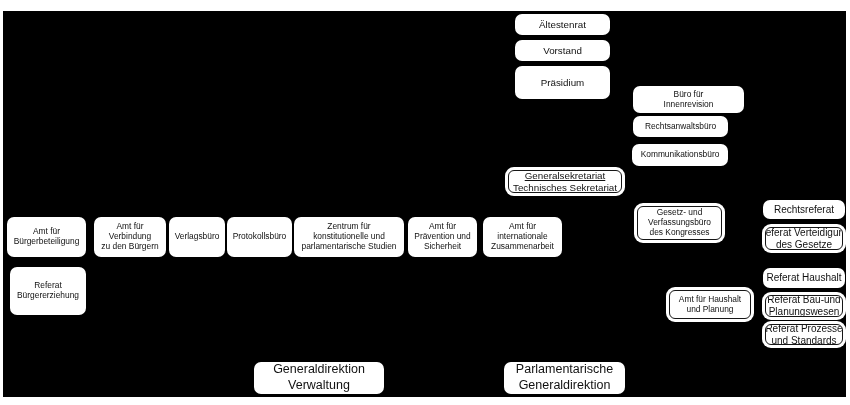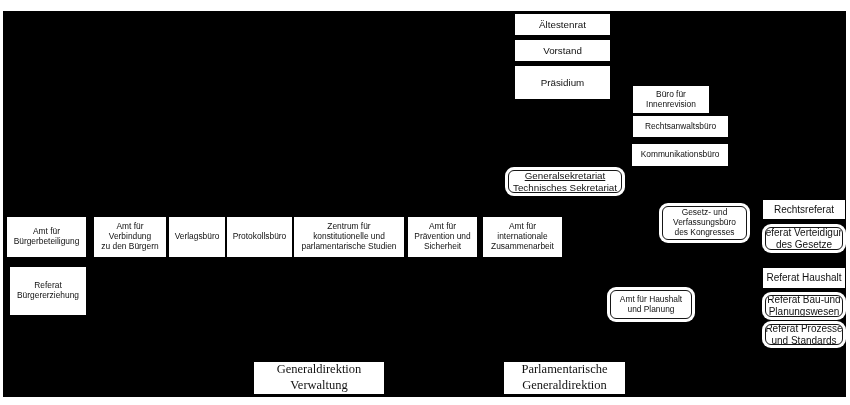--- a/index.html
+++ b/index.html
@@ -13,58 +13,58 @@
   .canvas {
     position: absolute;
     left: 3px; top: 11px;
     width: 843px; height: 386px;
     background: #000000;
   }
   .node {
     position: absolute;
     box-sizing: border-box;
     background: #ffffff;
-    border-radius: 0;
+    border-radius: 7px;
     color: #111111;
     display: flex;
     flex-direction: column;
     align-items: center;
     justify-content: center;
     text-align: center;
     line-height: 1.18;
     overflow: hidden;
     white-space: nowrap;
   }
   .node.outlined {
     border: 1px solid #161616;
     box-shadow: 0 0 0 3px #ffffff;
     border-radius: 6px;
     align-items: center;
   }
   .node.xs { font-size: 10px; }
   .node.sm { font-size: 8.4px; }
   .node.md { font-size: 9.8px; }
-  .node.lg { font-size: 12.5px; line-height: 1.25; font-family: Liberation Serif, serif; }
+  .node.lg { font-size: 12.5px; line-height: 1.25; }
   .node .line { display: block; }
   .node .line.u { text-decoration: underline; }
 </style>
 </head>
 <body>
 
 <div class="canvas" id="canvas">
     <div class="node md" style="left: 512px; top: 3px; width: 95px; height: 21px;">
       <span class="line">Ältestenrat</span>
     </div>
     <div class="node md" style="left: 512px; top: 29px; width: 95px; height: 21px;">
       <span class="line">Vorstand</span>
     </div>
     <div class="node md" style="left: 512px; top: 55px; width: 95px; height: 33px;">
       <span class="line">Präsidium</span>
     </div>
-    <div class="node sm" style="left: 630px; top: 75px; width: 76px; height: 27px;">
+    <div class="node sm" style="left: 630px; top: 75px; width: 111px; height: 27px;">
       <span class="line">Büro für</span>
       <span class="line">Innenrevision</span>
     </div>
     <div class="node sm" style="left: 630px; top: 105px; width: 95px; height: 21px;">
       <span class="line">Rechtsanwaltsbüro</span>
     </div>
     <div class="node sm" style="left: 629px; top: 133px; width: 96px; height: 22px;">
       <span class="line">Kommunikationsbüro</span>
     </div>
     <div class="node md outlined" style="left: 505px; top: 159px; width: 114px; height: 23px;">
@@ -98,26 +98,26 @@
     </div>
     <div class="node sm" style="left: 480px; top: 206px; width: 79px; height: 40px;">
       <span class="line">Amt für</span>
       <span class="line">internationale</span>
       <span class="line">Zusammenarbeit</span>
     </div>
     <div class="node sm" style="left: 7px; top: 256px; width: 76px; height: 48px;">
       <span class="line">Referat</span>
       <span class="line">Bürgererziehung</span>
     </div>
-    <div class="node sm outlined" style="left: 634px; top: 195px; width: 85px; height: 34px; margin-left: 25px;">
+    <div class="node sm outlined" style="left: 634px; top: 195px; width: 85px; height: 34px;">
       <span class="line">Gesetz- und</span>
       <span class="line">Verfassungsbüro</span>
       <span class="line">des Kongresses</span>
     </div>
-    <div class="node sm outlined" style="left: 607px; top: 279px; width: 82px; height: 29px;">
+    <div class="node sm outlined" style="left: 666px; top: 279px; width: 82px; height: 29px;">
       <span class="line">Amt für Haushalt</span>
       <span class="line">und Planung</span>
     </div>
     <div class="node xs" style="left: 760px; top: 189px; width: 82px; height: 19px;">
       <span class="line">Rechtsreferat</span>
     </div>
     <div class="node xs outlined" style="left: 762px; top: 216px; width: 78px; height: 23px;">
       <span class="line">Referat Verteidigung</span>
       <span class="line">des Gesetze</span>
     </div>

